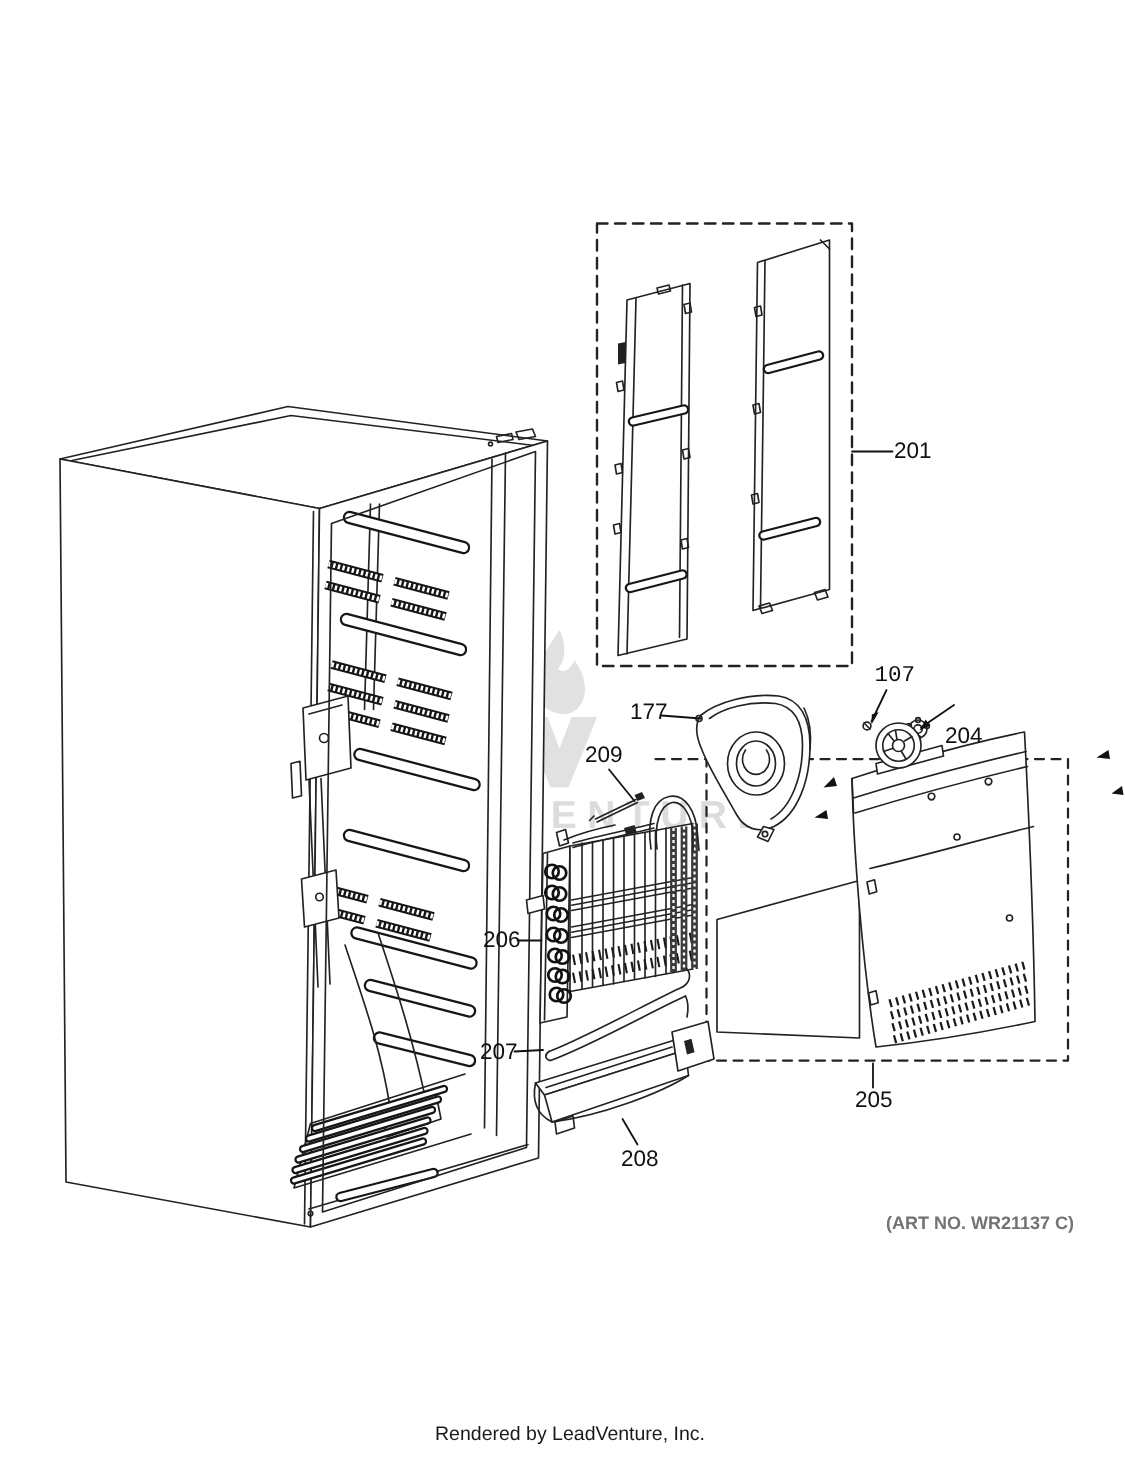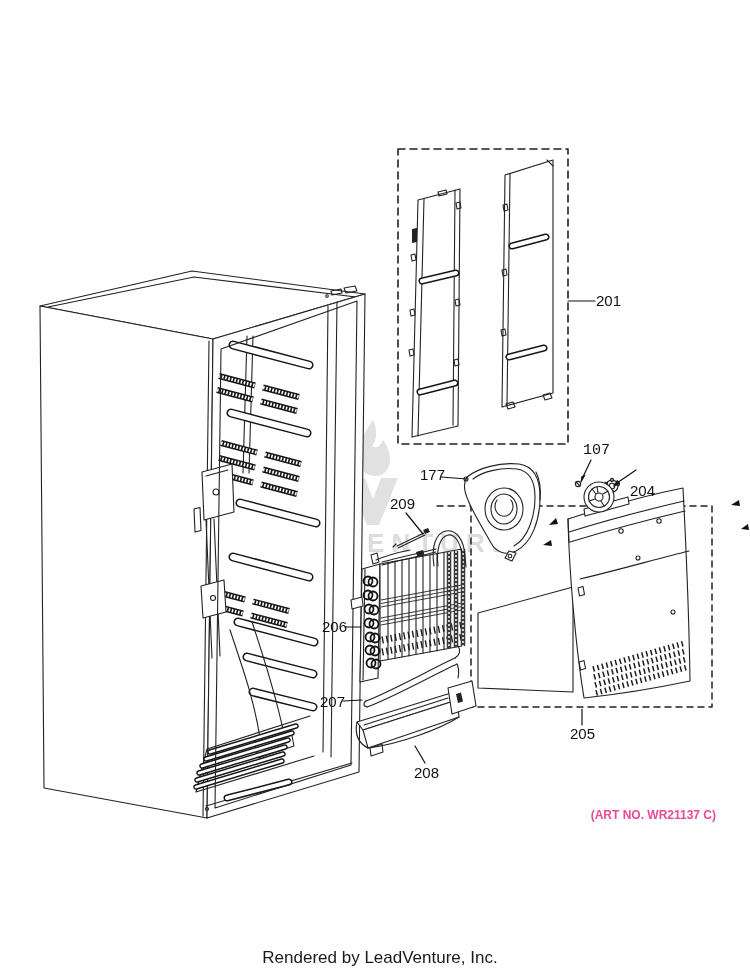--- a/index.html
+++ b/index.html
@@ -2,23 +2,23 @@
 <html><head>
 <meta charset="utf-8">
 <style>
   html,body{margin:0;padding:0;background:#fff;}
   .stage{position:relative;width:750px;height:971px;background:#fff;overflow:hidden;
          font-family:"Liberation Sans",sans-serif;}
   .wmtext{position:absolute;left:244px;top:528px;font-size:26px;font-weight:bold;
           letter-spacing:7px;color:#dcdcdc;z-index:0;white-space:nowrap;}
   svg.art{position:absolute;left:0;top:0;z-index:1;}
   .callout{position:absolute;z-index:2;font-size:15px;color:#111;line-height:1;}
-  .artno{position:absolute;right:34px;top:808px;z-index:2;font-size:12px;font-weight:bold;color:#ec4899;}
+  .artno{position:absolute;right:34px;top:808px;z-index:2;font-size:12px;font-weight:bold;color:#737373;}
   .credit{position:absolute;left:0;right:0;top:948px;z-index:2;text-align:center;
-          font-size:17px;color:#1a1a1a;padding-left:10px;}
+          font-size:13px;color:#1a1a1a;padding-left:10px;}
 </style>
 </head>
 <body>
 
 <div class="stage">
 
   <div class="wmtext">LEADVENTURE</div>
 
   <svg class="art" width="750" height="971" viewBox="0 0 750 971">
 

